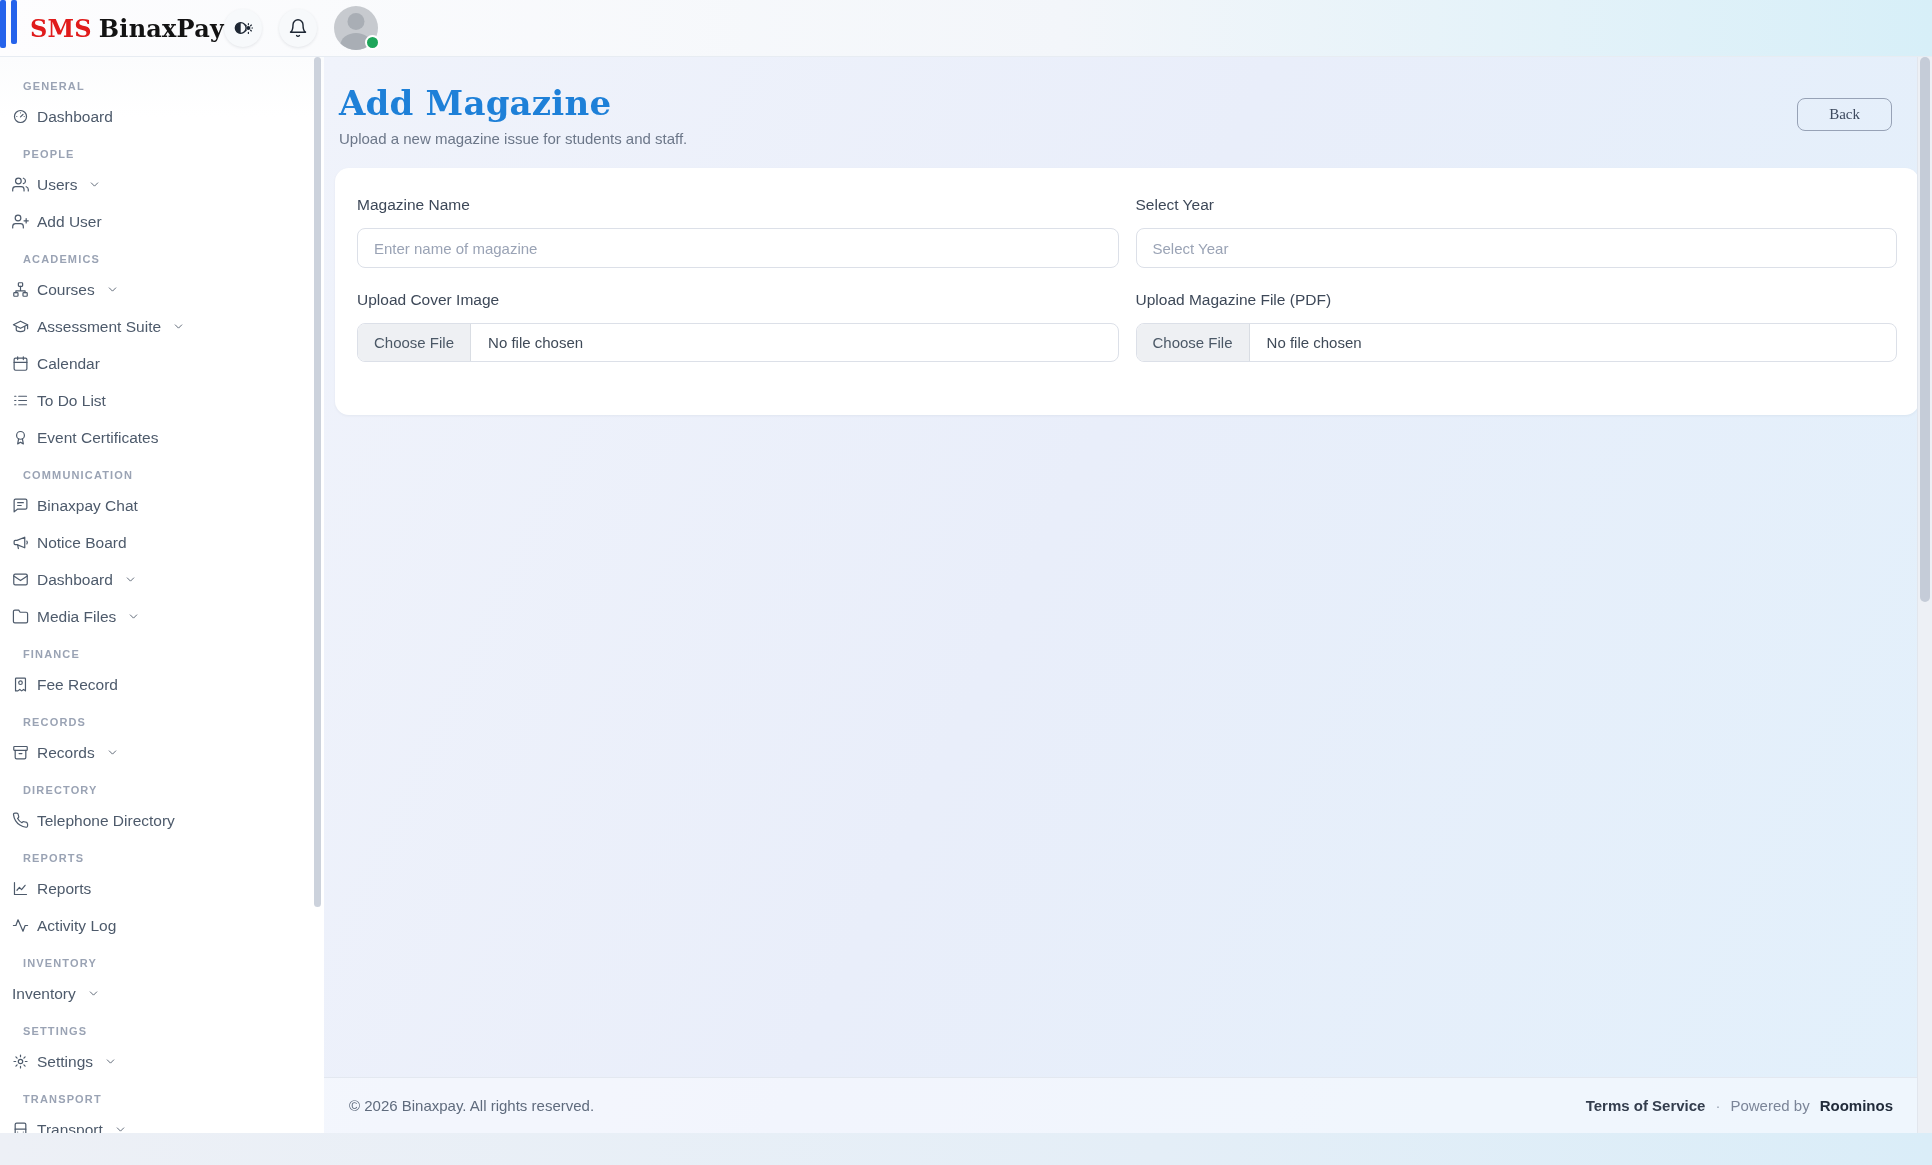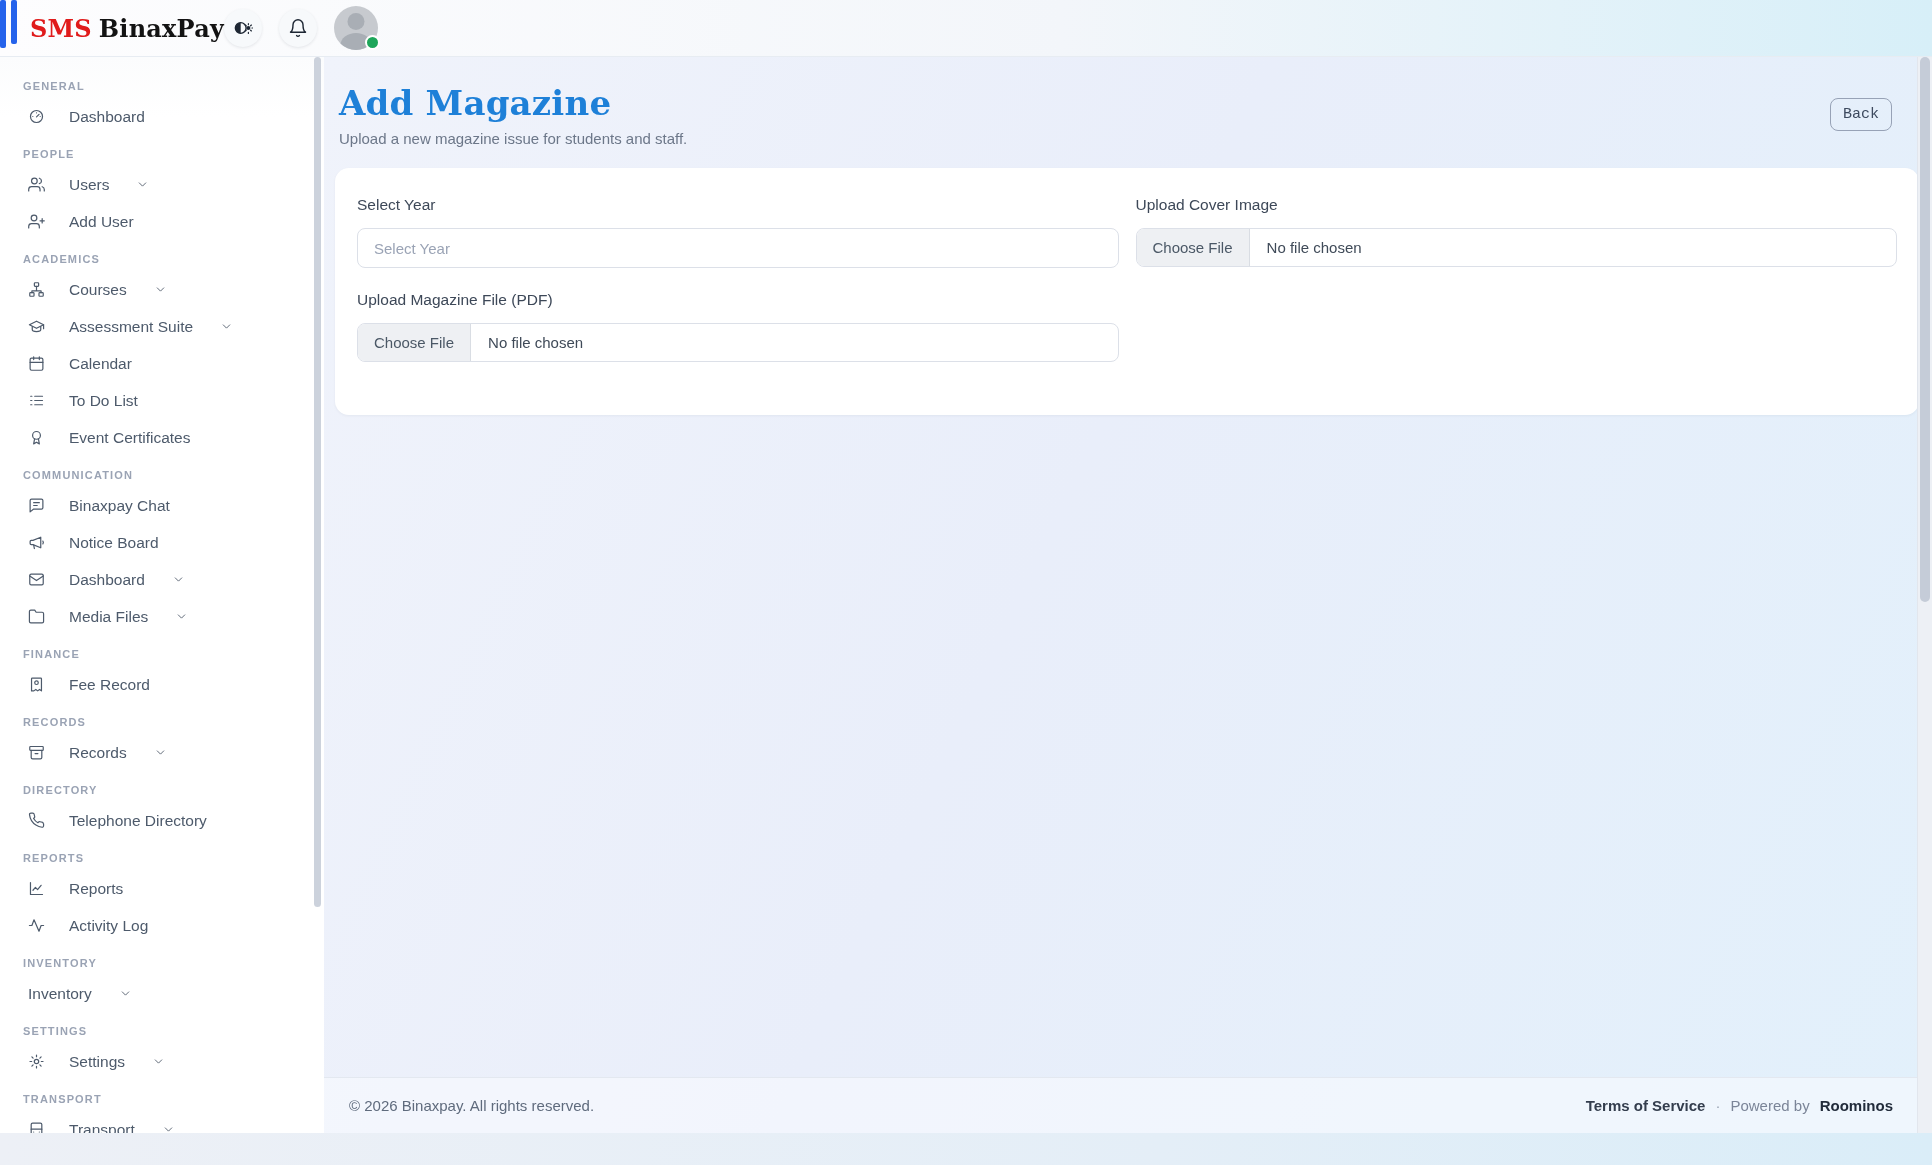--- a/index.html
+++ b/index.html
@@ -36,42 +36,42 @@
   .layout { display:flex; height:1076px; }
   .bottom-strip { height:32px; background:linear-gradient(90deg,#edf0f6 0%,#e4eef7 60%,#daedf8 100%); }
 
   
   .sidebar { width:324px; flex:none; background:linear-gradient(180deg,#fbfcfd,#ffffff 60px);
     position:relative; padding-top:10px; overflow:hidden; }
   .sidebar-thumb { position:absolute; top:0; right:3px; width:7px; height:850px;
     background:#ccd2dc; border-radius:4px; }
   .side-section-label { margin:13px 0 5px 23px; font-size:11px; line-height:13px; font-weight:700;
     letter-spacing:1.15px; color:#9aa3b4; }
-  .side-item { display:flex; align-items:center; gap:24px; height:37px; padding-left:28px;
+  .side-item { display:flex; align-items:center; gap:8px; height:37px; padding-left:12px;
     color:#4d5a6b; font-size:15.5px; cursor:pointer; }
   .side-item svg.item-ic { width:17px; height:17px; flex:none; color:#4d5a6b; }
   .side-item svg.chev { width:13px; height:13px; color:#55606f; margin-left:3px; }
   .side-item span { white-space:nowrap; }
 
   
   .main { flex:1; position:relative; display:flex; flex-direction:column; overflow:hidden;
     background:linear-gradient(115deg,#f0f3fb 0%,#e9eefa 45%,#e2f0fb 100%); }
   .main-scrollbar { position:absolute; top:0; right:0; bottom:0; width:15px;
     background:#edf0f5; border-left:1px solid #e2e6ed; }
   .main-scrollbar .thumb { position:absolute; top:0; left:2px; width:10px; height:545px;
     background:#c5ccd8; border-radius:6px; cursor:pointer; }
 
   .page-head { display:flex; justify-content:space-between; align-items:flex-start;
     padding:26px 40px 0 15px; }
   .page-title { font-family:"DejaVu Serif", serif; font-weight:700; font-size:34px;
     color:#1e80d8; letter-spacing:.2px; }
   .page-sub { margin-top:7px; font-size:15px; color:#6c7789; }
-  .back-btn { margin-top:15px; padding:7px 12px; border:1.5px solid #97a2b6; border-radius:8px;
+  .back-btn { margin-top:15px; padding:7px 31px; border:1.5px solid #97a2b6; border-radius:8px;
     background:transparent; color:#3d4a5f; font-size:15px; cursor:pointer;
-    font-family:Liberation Mono, monospace; }
+    font-family:Liberation Serif, serif; }
 
   .card { margin:21px 13px 0 11px; background:#ffffff; border-radius:14px;
     padding:28px 22px 30px 22px; box-shadow:0 1px 3px rgba(25,35,60,.05); }
   .form-grid { display:grid; grid-template-columns:1fr 1fr; column-gap:17px; }
   .field { margin-bottom:23px; }
   .field-label { font-size:15.5px; color:#3d4858; font-weight:500; margin-bottom:14px; }
   .text-input { width:100%; height:40px; border:1px solid #dce0e8; border-radius:8px;
     padding:0 16px; font-size:15px; color:#333b48; background:#fff; outline:none;
     font-family:"Liberation Sans", sans-serif; }
   .text-input::placeholder { color:#9aa3b5; }
@@ -330,20 +330,24 @@
       <div>
         <div class="page-title">Add Magazine</div>
         <div class="page-sub">Upload a new magazine issue for students and staff.</div>
       </div>
       <button class="back-btn">Back</button>
     </div>
 
     <section class="card">
       <div class="form-grid">
         <div class="field">
+          <div class="field-label">Magazine Name</div>
+          <input class="text-input" type="text" placeholder="Enter name of magazine" style="">
+        </div>
+        <div class="field">
           <div class="field-label">Select Year</div>
           <div class="select-box">Select Year</div>
         </div>
         <div class="field">
           <div class="field-label">Upload Cover Image</div>
           <div class="file-input">
             <button class="file-btn">Choose File</button>
             <div class="file-status">No file chosen</div>
           </div>
         </div>

